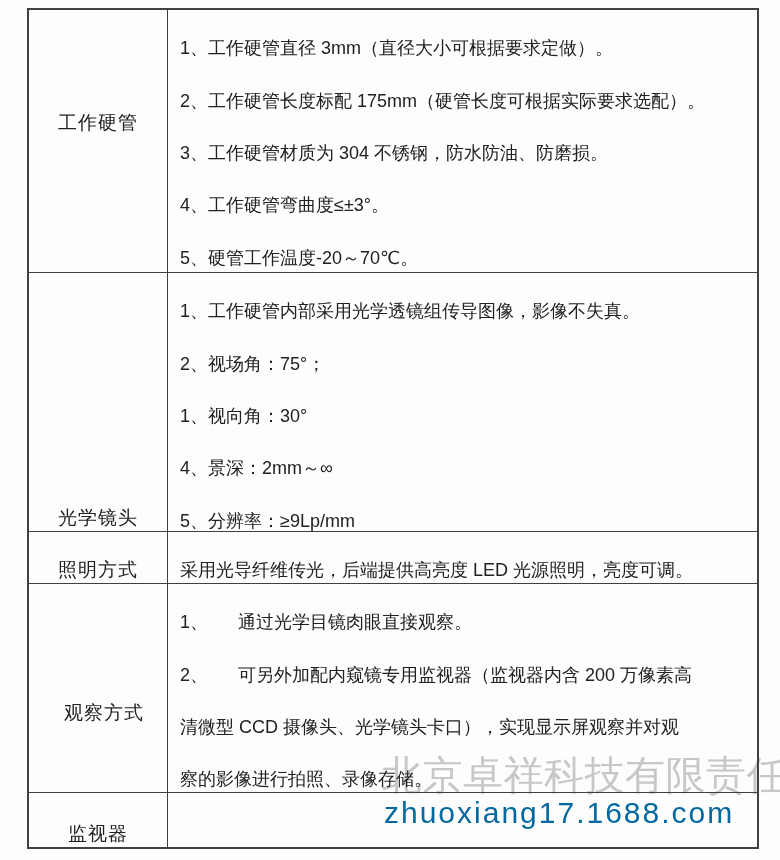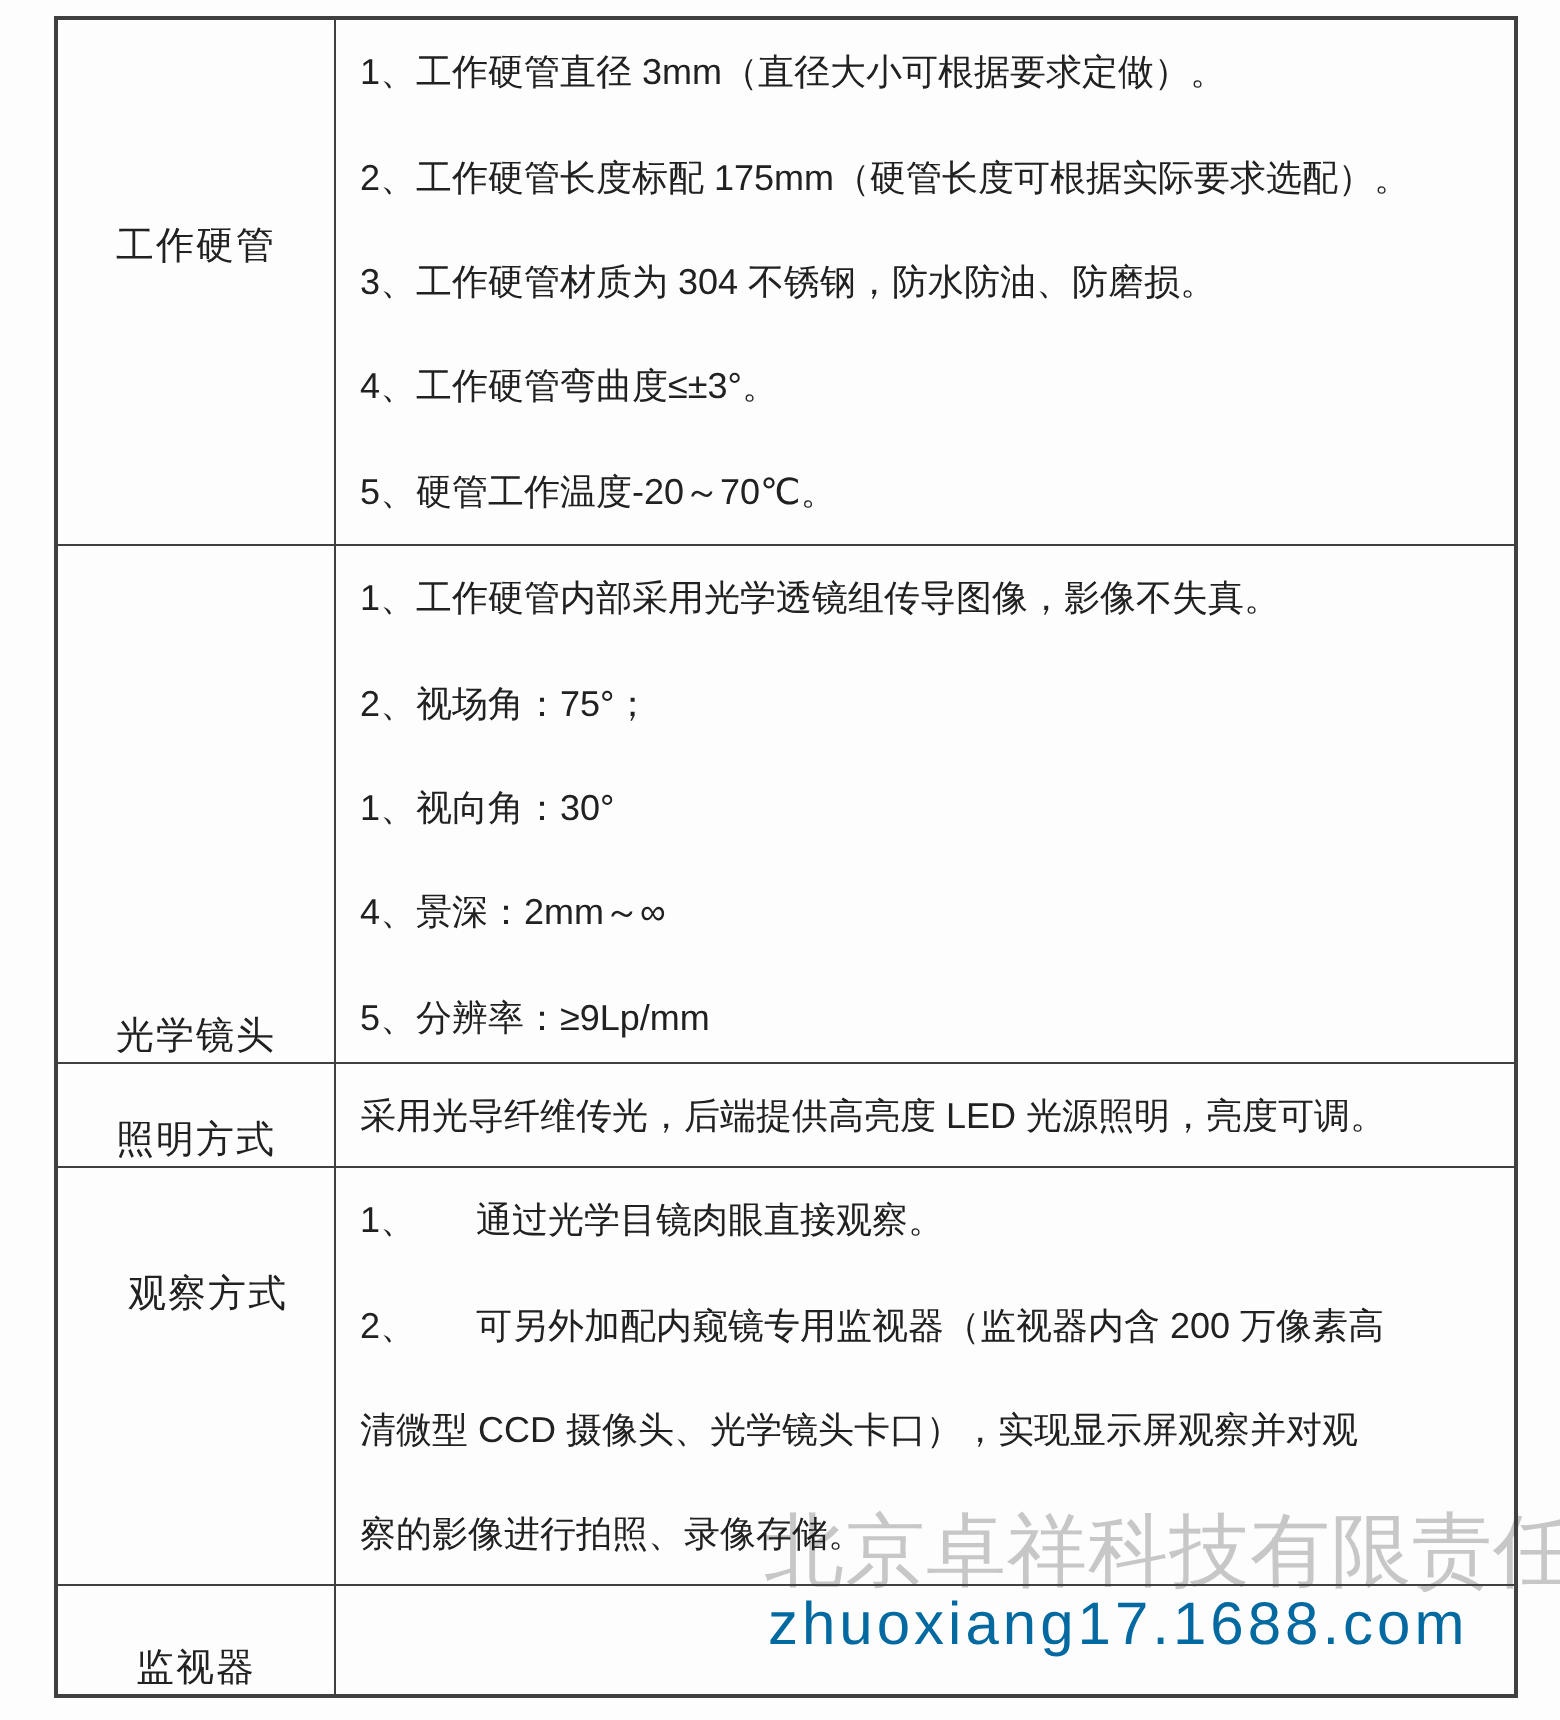--- a/index.html
+++ b/index.html
@@ -62,23 +62,23 @@
     justify-content: center;
     align-items: flex-end;
     font-size: 19px;
     letter-spacing: 1px;
   }
   .row-not-last {
     border-bottom: 1.5px solid #404040;
   }
   
   .label.align-top-1 { align-items: flex-start; padding-top: 100px; }
-  .label.align-top-4 { align-items: flex-start; padding-top: 50px; padding-left: 12px; }
+  .label.align-top-4 { align-items: center; padding-top: 50px; padding-left: 12px; }
   .cell.content {
-    padding: 0 8px 0 12px;
+    padding: 12px 8px 0 12px;
     font-size: 18px;
   }
   .line {
     height: 52.4px;
     display: flex;
     align-items: center;
     white-space: nowrap;
   }
   .line .num {
     display: inline-block;

